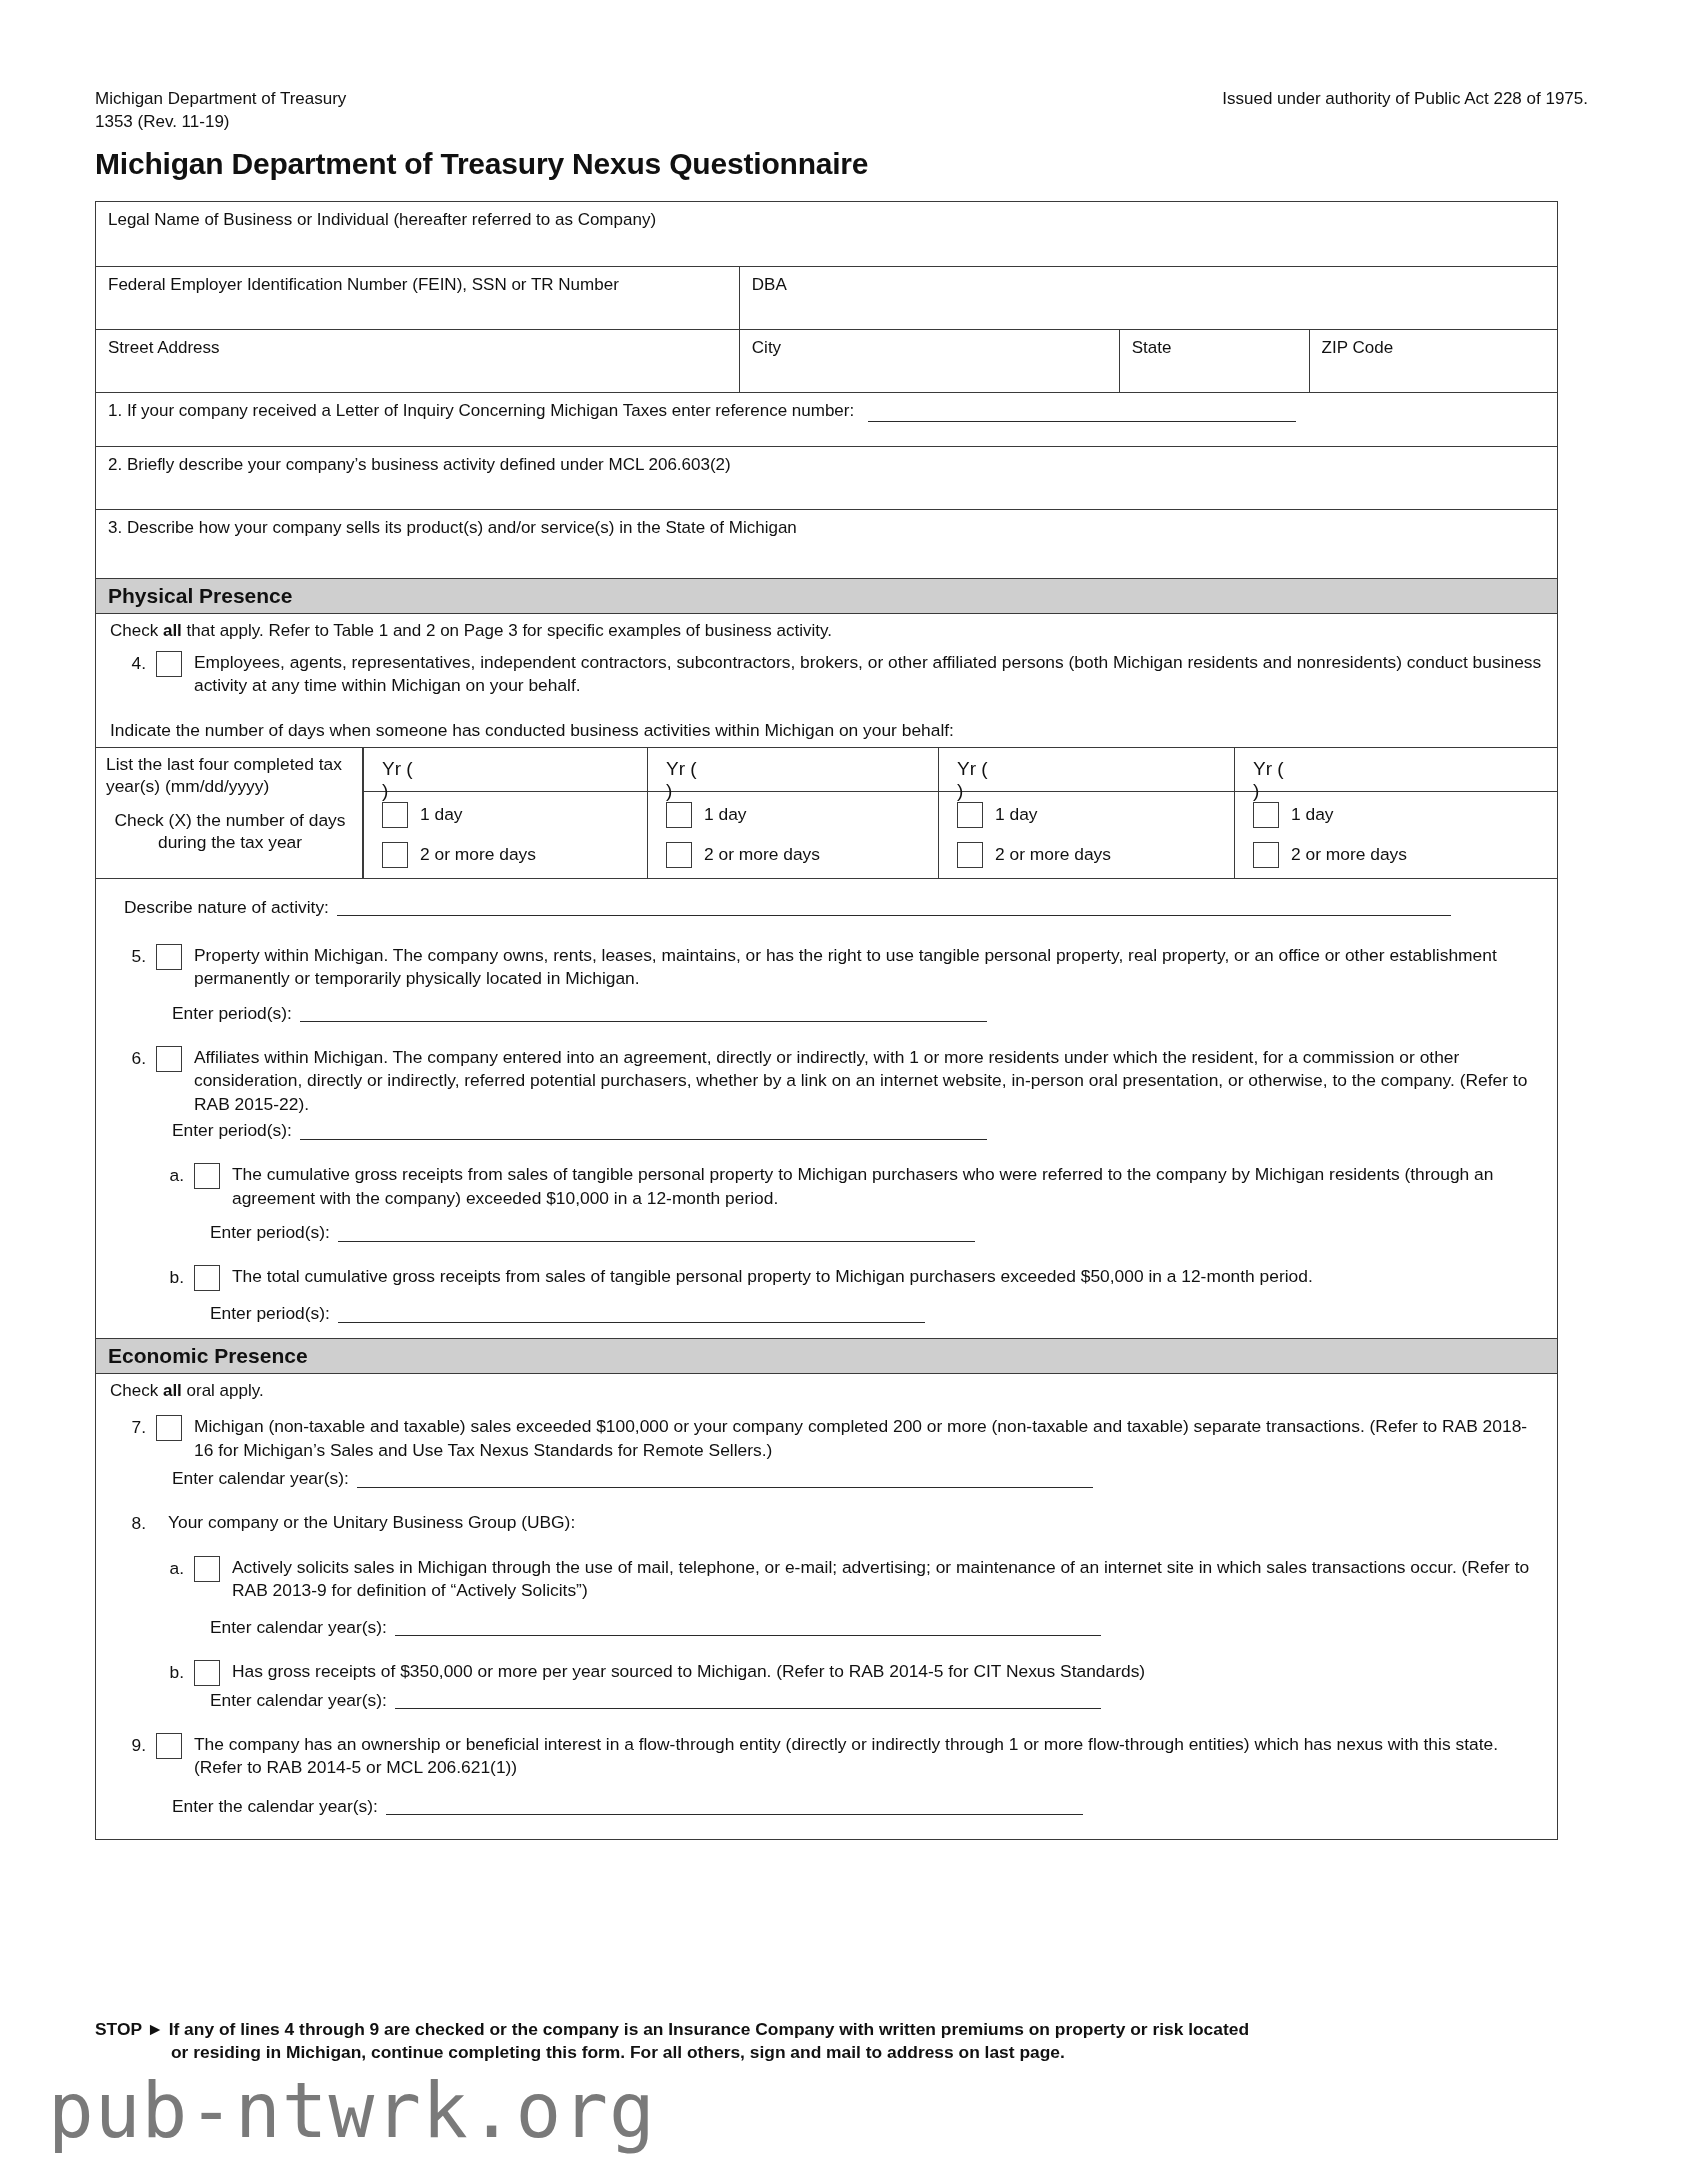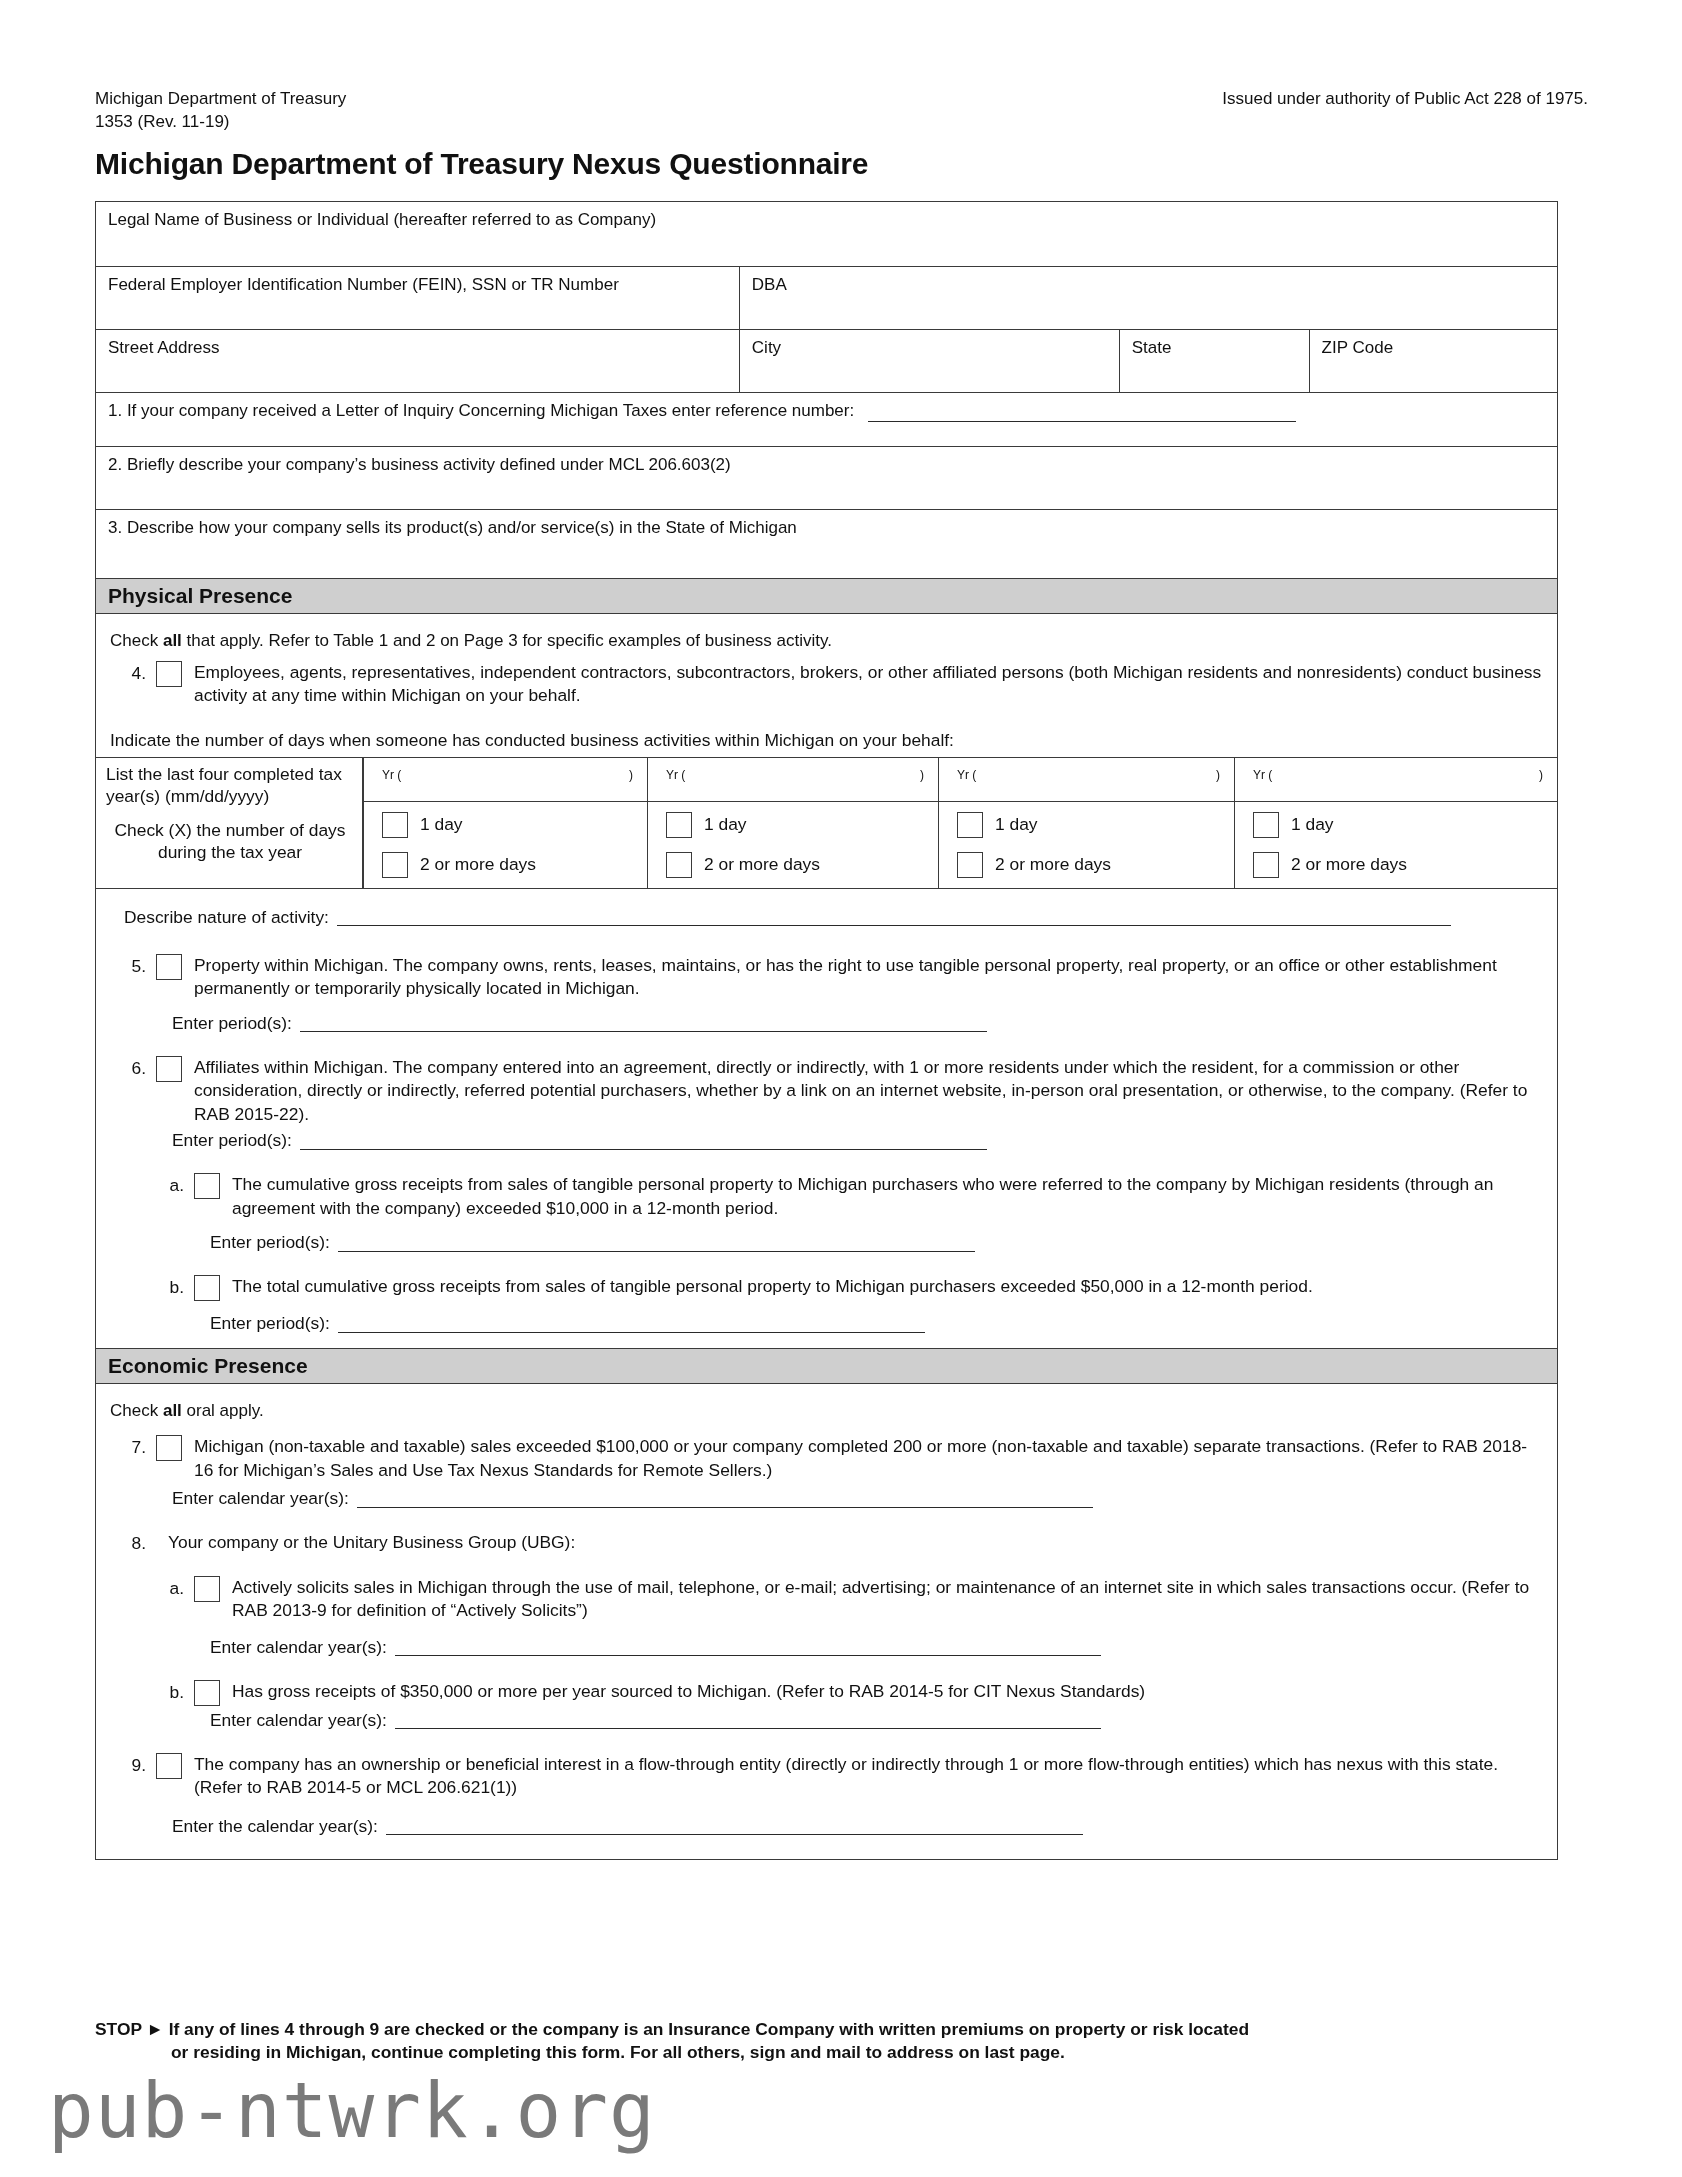--- a/index.html
+++ b/index.html
@@ -74,21 +74,21 @@
   .band {
     background: #cfcfcf;
     font-weight: bold;
     font-size: 21px;
     padding: 5px 10px 5px 12px;
     border-bottom: 1.5px solid #3a3a3a;
     box-sizing: border-box;
   }
 
   .pad {
-    padding: 17px 14px 7px 14px;
+    padding: 7px 14px 7px 14px;
     font-size: 17px;
     box-sizing: border-box;
   }
 
   .underline-inline {
     display: inline-block;
     border-bottom: 1px solid #2a2a2a;
     vertical-align: bottom;
   }
 
@@ -137,26 +137,27 @@
     height: 17px;
     margin-left: 8px;
   }
 
   
   .yeargrid { display: flex; border-bottom: 1.5px solid #3a3a3a; }
   .ycol { border-left: 1.5px solid #3a3a3a; box-sizing: border-box; }
   .ycol:first-child { border-left: none; }
   .yhead {
     height: 44px;
-    font-size: 12px;
+    font-size: 19px;
     padding: 10px 14px 0 18px;
     box-sizing: border-box;
     border-bottom: 1.5px solid #3a3a3a;
     display: flex;
     justify-content: space-between;
+    flex-direction: column;
   }
   .ybody { padding: 10px 14px 10px 18px; }
   .ybody .opt {
     display: flex;
     align-items: center;
     font-size: 17.4px;
     margin-bottom: 14px;
   }
   .ybody .opt:last-child { margin-bottom: 0; }
   .ybody .opt .chk { margin-right: 12px; }

